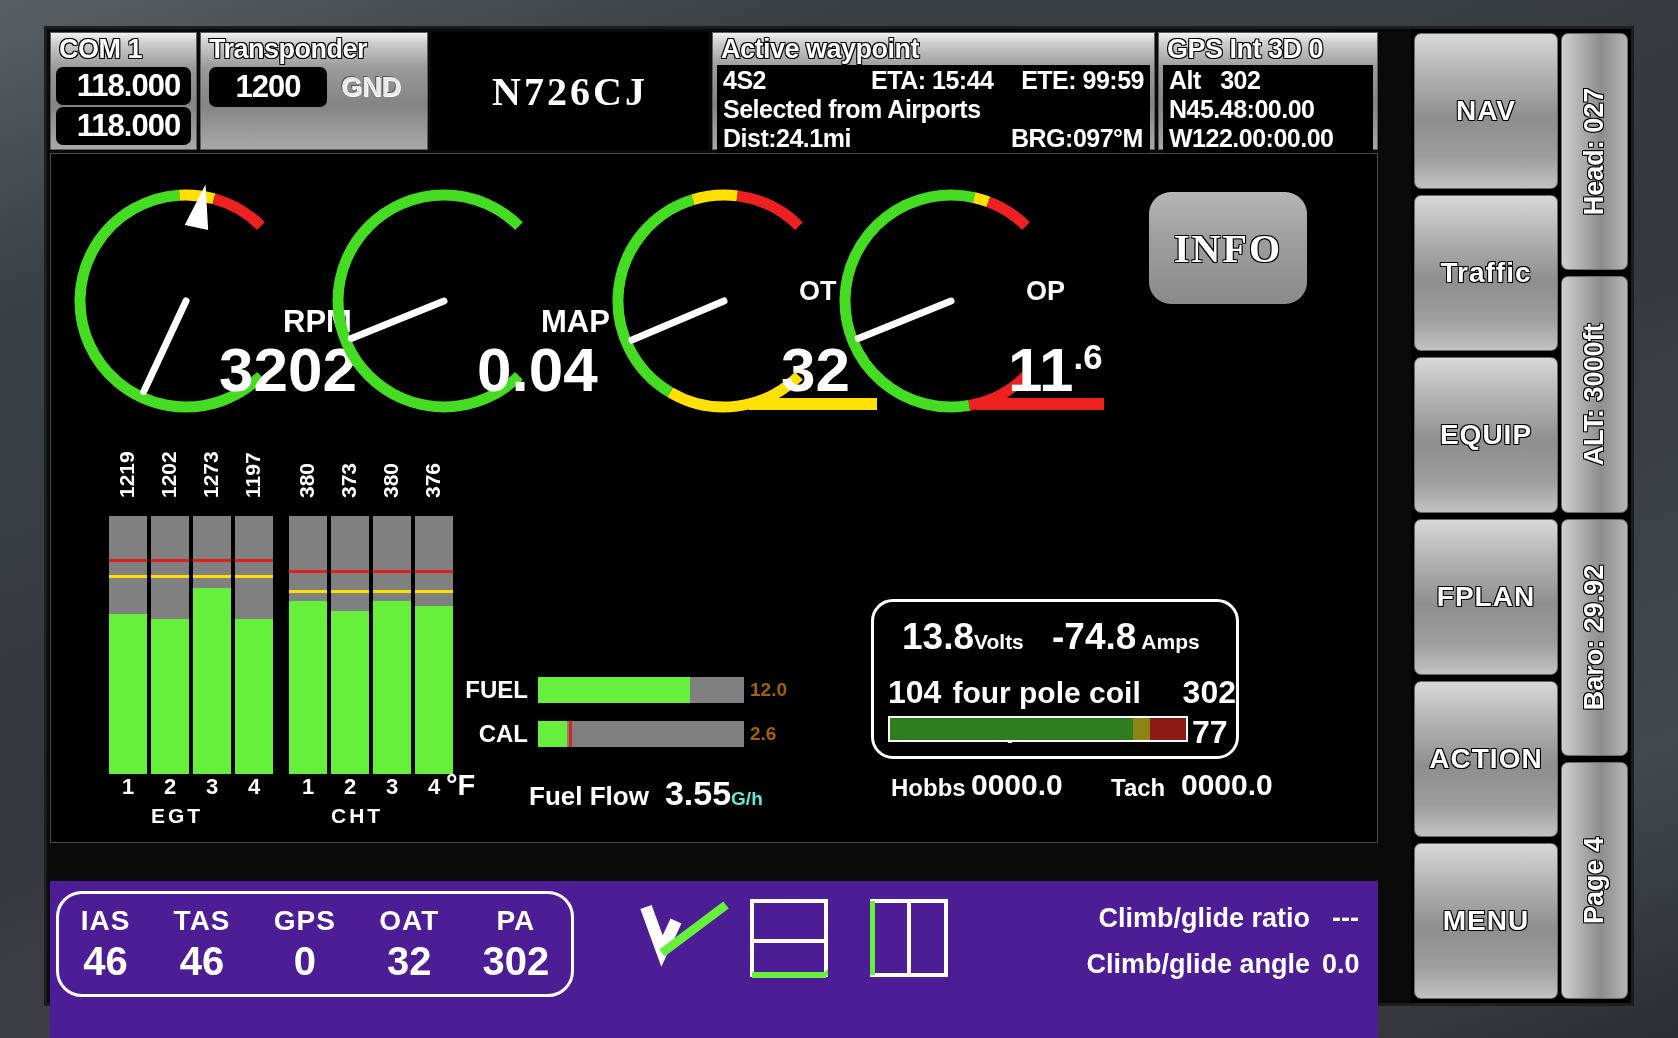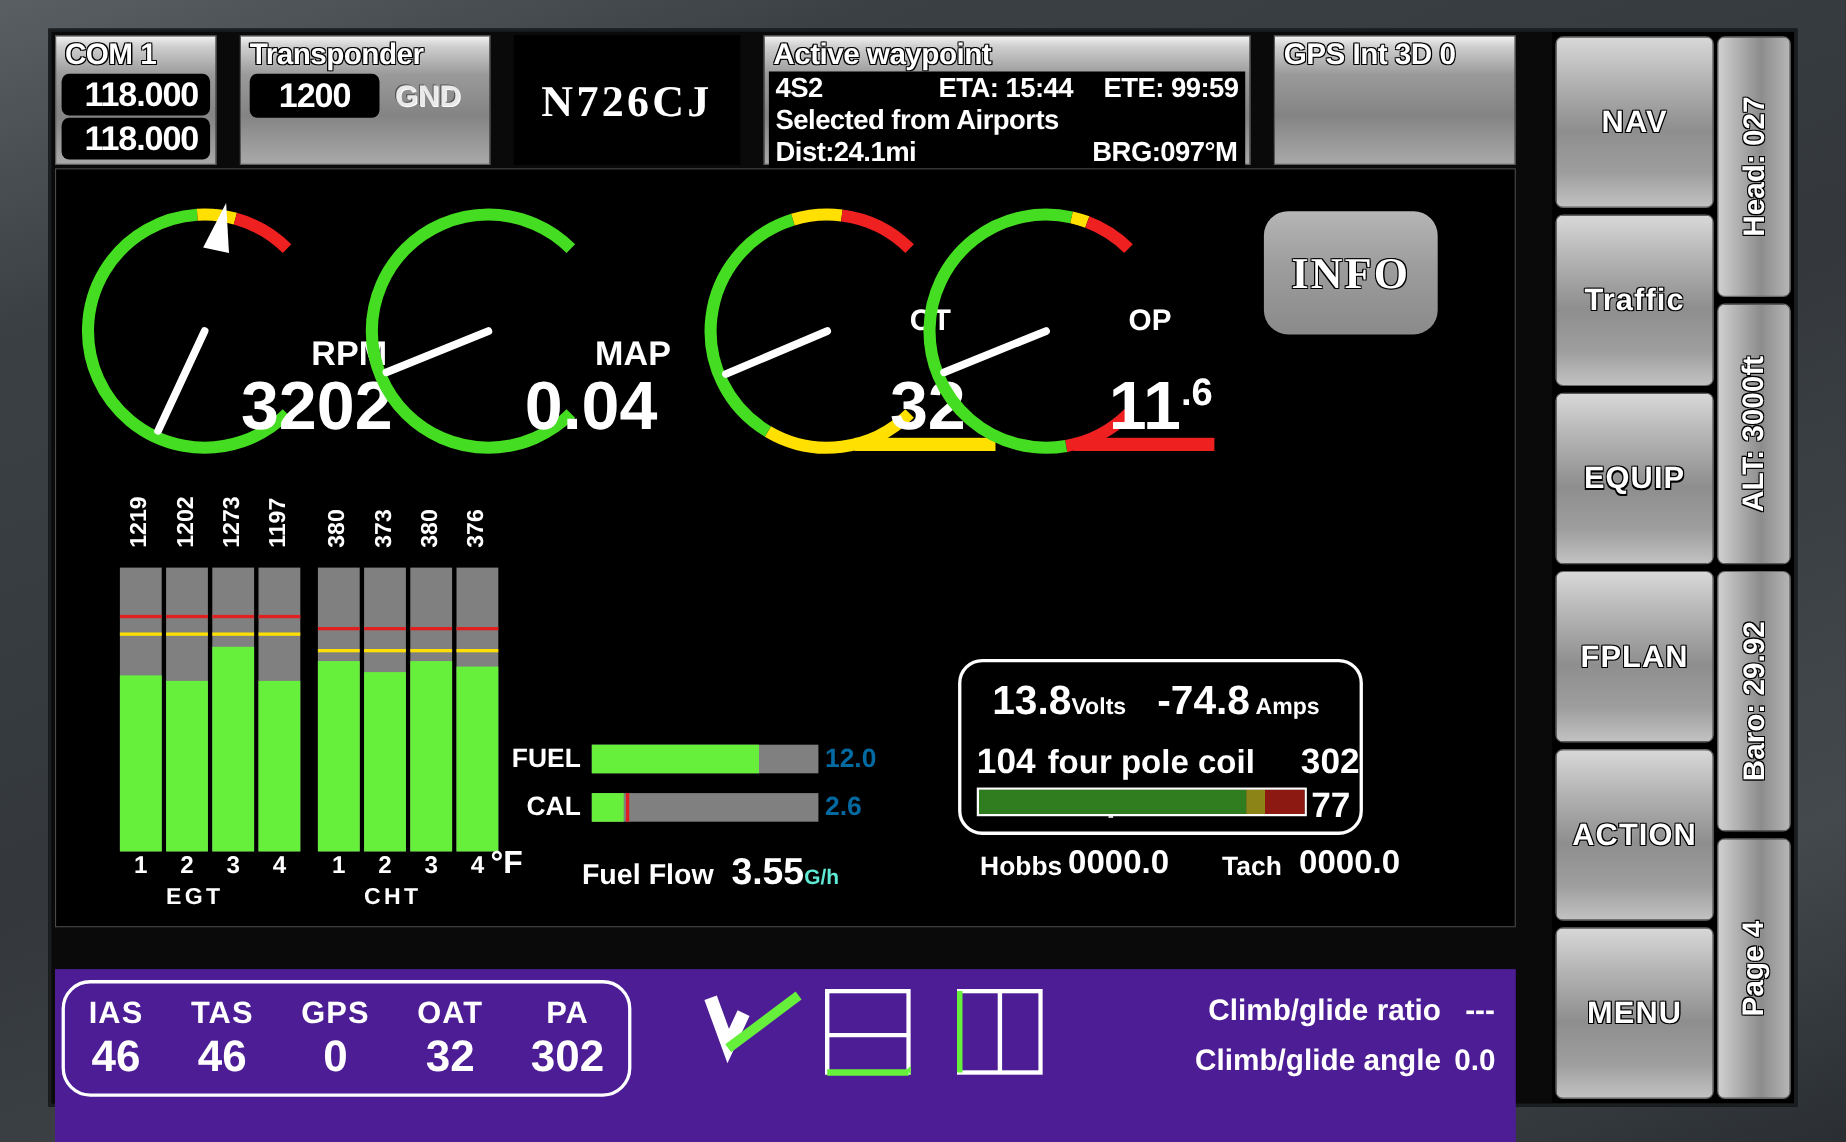--- a/index.html
+++ b/index.html
@@ -22,21 +22,21 @@
     background: #000;
     border: 3px solid #1b1e21;
     display: flex;
   }
   #left-pane { position: relative; width: 1367px; height: 100%; background:#0a0a0a; }
   #right-rail { position: relative; width: 220px; height: 100%; display:flex; }
 
   
   #top-strip {
     position: absolute; left: 3px; top: 3px; width: 1328px; height: 118px;
-    display: flex; gap: 21px;
+    display: flex; gap: 3px;
   }
   .metal-box {
     background: linear-gradient(180deg,#f2f2f2 0%,#cfcfcf 8%,#9a9a9a 30%,#848484 62%,#a9a9a9 100%);
     border: 1px solid #5d5d5d;
     position: relative;
   }
   .mb-title {
     color:#fff; font-weight:bold; font-size:27px;
     padding: 1px 0 0 8px;
     text-shadow: -1px -1px 0 #000, 1px -1px 0 #000, -1px 1px 0 #000, 1px 1px 0 #000;
@@ -104,21 +104,21 @@
     white-space:nowrap; letter-spacing:0px;
   }
   .bar-idx { position:absolute; color:#fff; font-size:22px; font-weight:bold; text-align:center; width:38px;}
   .bar-cap { position:absolute; color:#fff; font-size:21px; font-weight:bold; letter-spacing:3px;}
 
   .hbar-row { position:absolute; display:flex; align-items:center; }
   .hbar-lbl { color:#fff; font-size:24px; font-weight:bold; width:72px; text-align:right; margin-right:10px;}
   .hbar-track { width:206px; height:26px; background:#808080; position:relative; }
   .hbar-fill { position:absolute; left:0; top:0; height:100%; background:#66f03c; }
   .hbar-mark { position:absolute; top:0; width:3px; height:100%; background:#e02020; }
-  .hbar-val { color:#0369a1; font-size:24px; font-weight:bold; margin-left:6px; }
+  .hbar-val { color:#a16207; font-size:19px; font-weight:bold; margin-left:6px; }
 
   #elec-box {
     position:absolute; left: 820px; top: 445px; width: 368px; height: 160px;
     border: 3px solid #ffffff; border-radius: 22px;
   }
   .elec-big { color:#fff; font-weight:bold; font-size:37px; }
   .elec-sm { color:#fff; font-weight:bold; font-size:21px; }
   #coil-track { position:absolute; left:14px; top:114px; width:300px; height:26px;
     background:#3a3a3a; border:2px solid #fff; display:flex; }
 
@@ -202,20 +202,28 @@
             <div class="wpt-line">Selected from Airports</div>
             <div class="wpt-line">
               <span style="width:288px">Dist:24.1mi</span>
               <span>BRG:097°M</span>
             </div>
           </div>
         </div>
 
         <div id="gps-box" class="metal-box">
           <div class="mb-title">GPS  Int 3D 0</div>
+          <div class="inner-black">
+            <div class="gps-line">
+              <span>Alt</span>
+              &nbsp;&nbsp;<span>302</span>
+            </div>
+            <div class="gps-line">N45.48:00.00</div>
+            <div class="gps-line">W122.00:00.00</div>
+          </div>
         </div>
 
       </div>
 
       <div id="engine-area">
 
         <div id="info-btn">INFO</div>
 
         <div id="gauge-host">
             <div class="gauge" style="left: 10px; top: 22px;">
@@ -230,21 +238,21 @@
               <div class="g-value" style="font-size: 62px; left: 158px; top: 158px;"><span>3202</span></div>
             </div>
             <div class="gauge" style="left: 268px; top: 22px;">
               <svg width="250" height="250">
                 <path d="M 199.95331880577405 199.95331880577402 A 106 106 0 1 1 199.95331880577402 50.04668119422594" stroke="#44dd22" stroke-width="11" fill="none"></path>
                 <line x1="125" y1="125" x2="32.28161454332127" y2="162.46065934159122" stroke="#ffffff" stroke-width="7" stroke-linecap="round"></line>
               </svg>
               <div class="g-label" style="left: 222px; top: 128px;">MAP</div>
               <div class="g-value" style="font-size: 62px; left: 158px; top: 158px;"><span>0.04</span></div>
             </div>
-            <div class="gauge" style="left: 576px; top: 22px;">
+            <div class="gauge" style="left: 548px; top: 22px;">
               <svg width="250" height="250">
                 <path d="M 199.95331880577405 199.95331880577402 A 106 106 0 0 1 71.0416099304606 216.238654862418" stroke="#ffe000" stroke-width="11" fill="none"></path>
                 <path d="M 71.0416099304606 216.238654862418 A 106 106 0 0 1 93.83172552537576 23.68594043137702" stroke="#44dd22" stroke-width="11" fill="none"></path>
                 <path d="M 93.83172552537576 23.68594043137702 A 106 106 0 0 1 138.28532275781626 19.835841660665352" stroke="#ffe000" stroke-width="11" fill="none"></path>
                 <path d="M 138.28532275781626 19.835841660665352 A 106 106 0 0 1 199.95331880577402 50.04668119422594" stroke="#ee2020" stroke-width="11" fill="none"></path>
                 <line x1="125" y1="125" x2="32.94951465475599" y2="164.07311284892742" stroke="#ffffff" stroke-width="7" stroke-linecap="round"></line>
               </svg>
               <div class="g-label" style="left: 200px; top: 100px; font-size: 27px;">OT</div>
               <div class="g-value" style="font-size: 62px; left: 182px; top: 158px;"><span>32</span></div>
               <div style="position: absolute; left: 150px; top: 222px; width: 128px; height: 12px; background: rgb(255, 224, 0);"></div>

